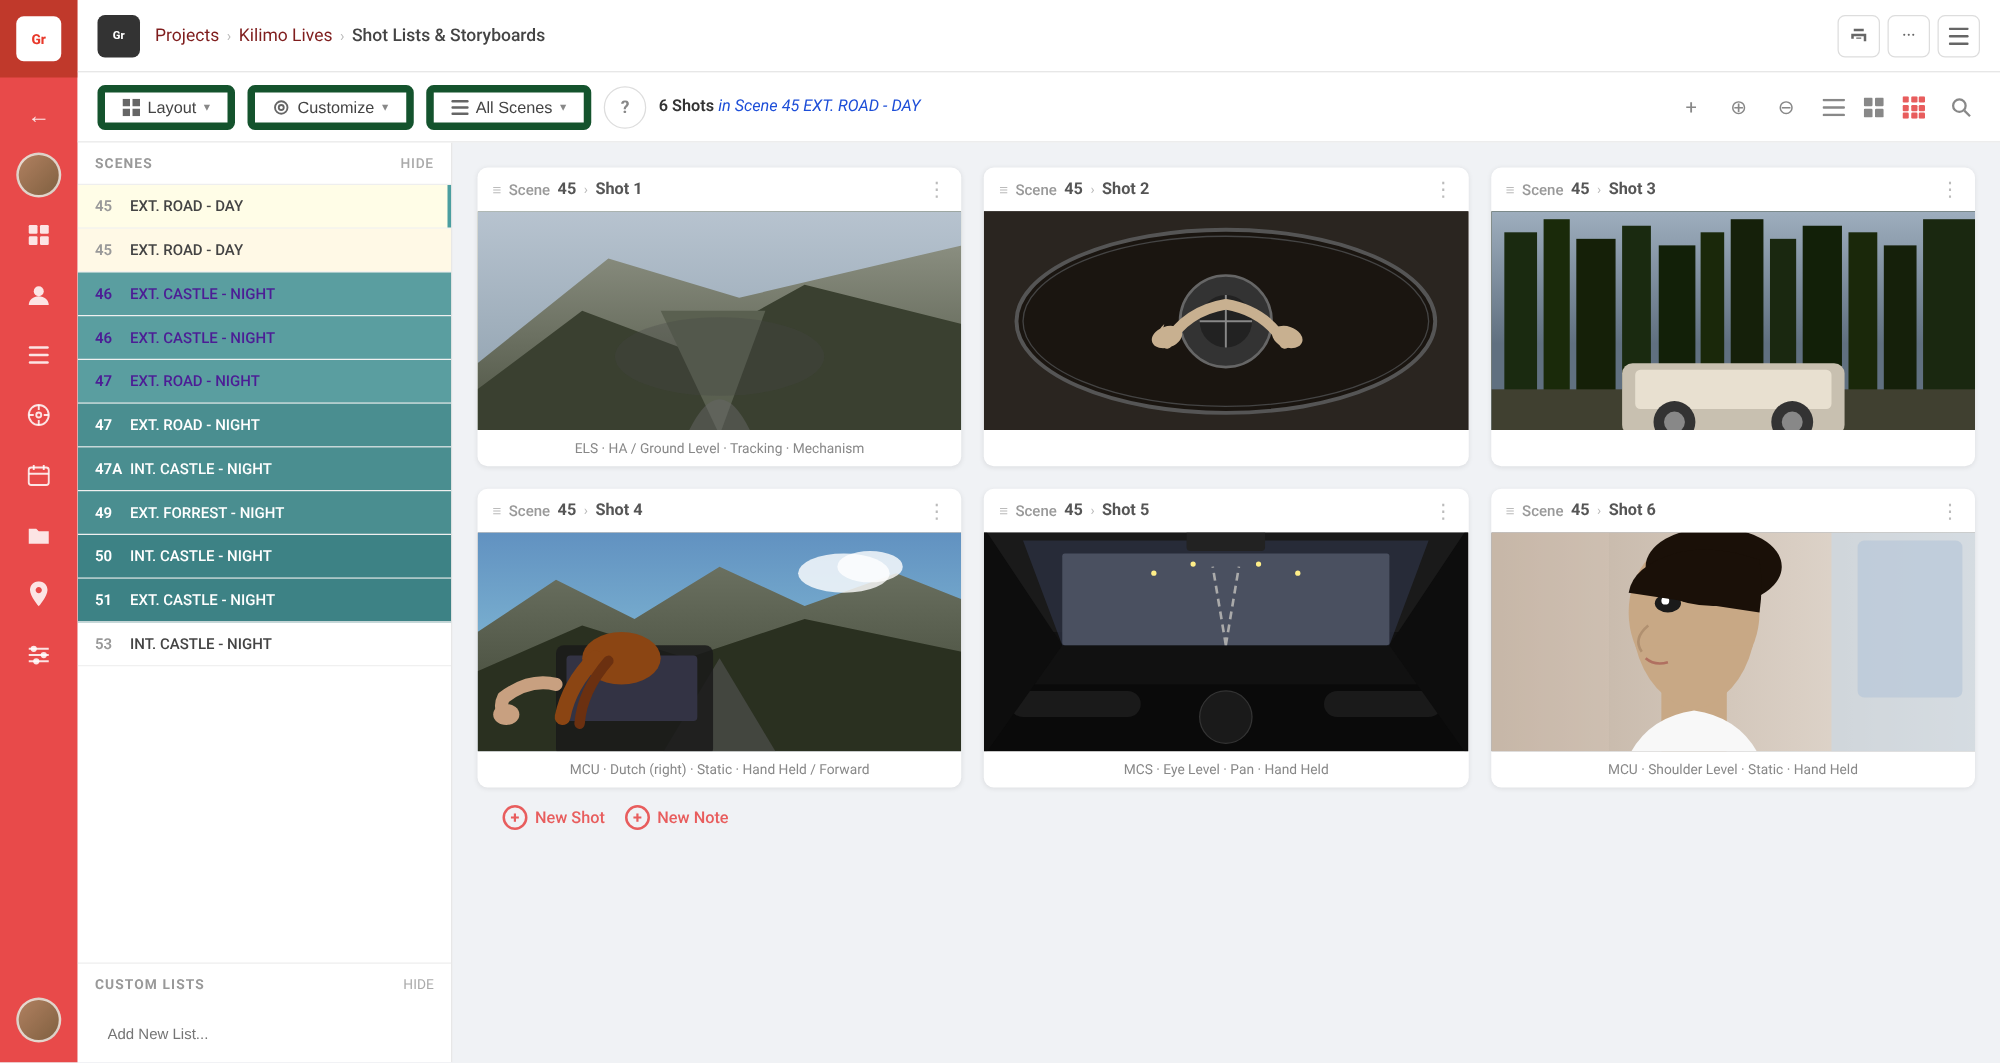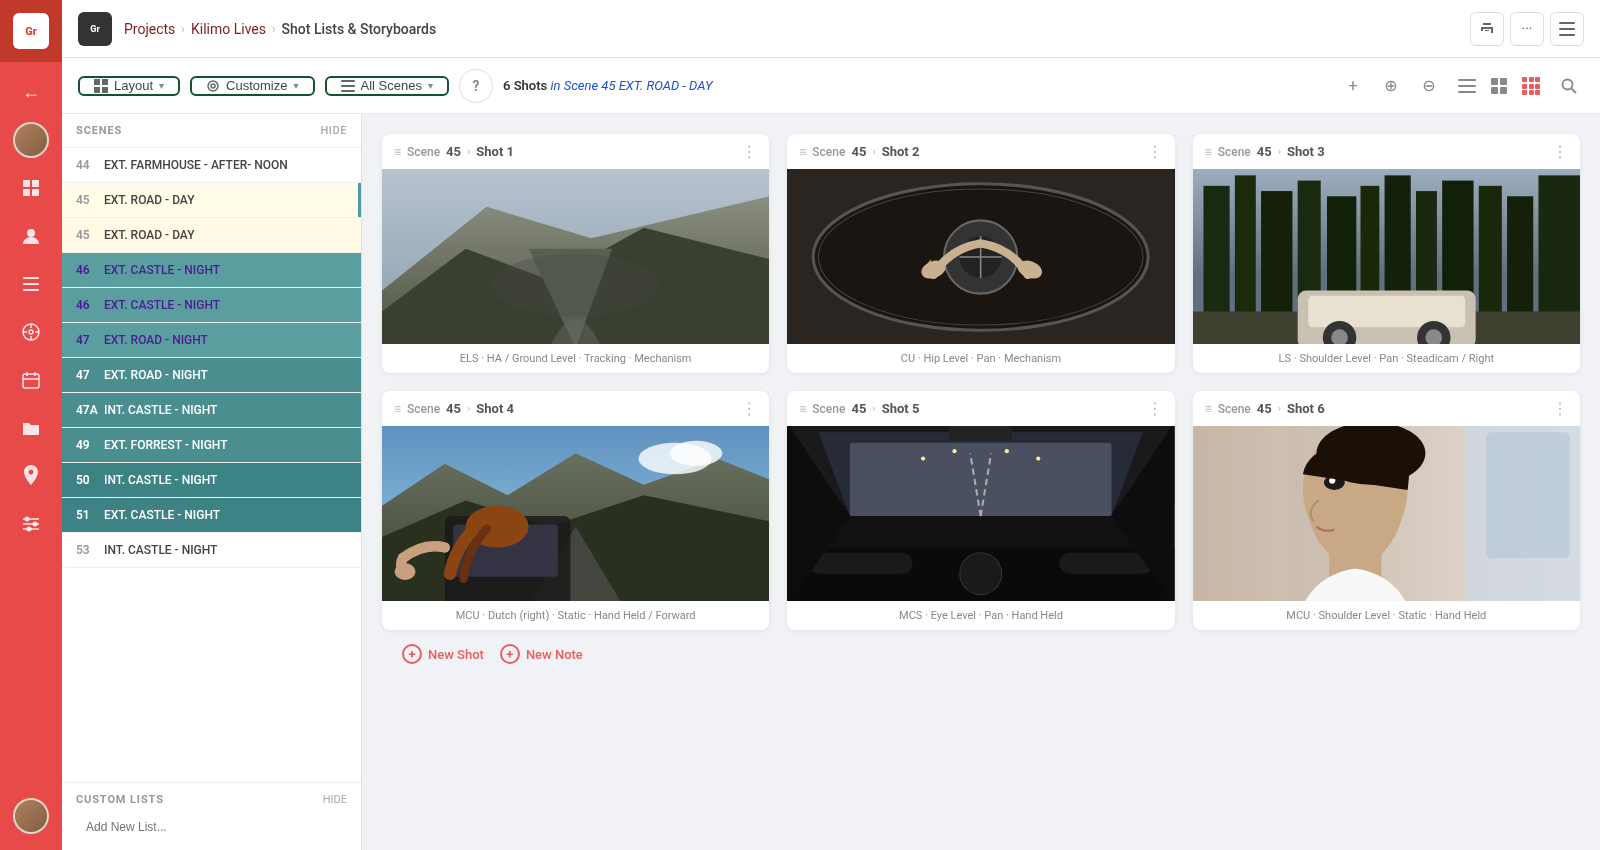--- a/index.html
+++ b/index.html
@@ -101,23 +101,23 @@
       background: white;
       height: 56px;
       display: flex;
       align-items: center;
       padding: 0 16px;
       border-bottom: 1px solid #e8e8e8;
       gap: 10px;
       flex-shrink: 0;
     }
     .toolbar-btn {
-      height: 20px;
+      height: 36px;
       padding: 0 14px;
-      border: 2px solid #14532d;
+      border: 6px solid #14532d;
       border-radius: 6px;
       background: white;
       display: flex; align-items: center; gap: 6px;
       font-size: 13px; color: #444; cursor: pointer;
       white-space: nowrap;
     }
     .chevron { font-size: 10px; color: #888; }
     .help-btn {
       width: 34px; height: 34px;
       border: 1px solid #ddd;
@@ -232,21 +232,21 @@
 
     
     .custom-lists-section {
       border-top: 1px solid #eee;
       padding: 10px 14px;
     }
     .custom-lists-header {
       display: flex;
       justify-content: space-between;
       align-items: center;
-      margin-bottom: 8px;
+      margin-bottom: 20px;
     }
     .custom-lists-title {
       font-size: 11px;
       font-weight: 700;
       letter-spacing: 0.08em;
       color: #999;
       text-transform: uppercase;
     }
     .custom-lists-hide {
       font-size: 11px;
@@ -541,24 +541,20 @@
 
   <div class="content">
 
     <div class="scenes-sidebar">
       <div class="scenes-header">
         <span class="scenes-title">SCENES</span>
         <span class="scenes-hide">HIDE</span>
       </div>
       <div class="scenes-list">
 
-        <div class="scene-item">
-          <span class="scene-num">44</span>
-          <span class="scene-name">EXT. FARMHOUSE - AFTER- NOON</span>
-        </div>
         <div class="scene-item active-light">
           <span class="scene-num">45</span>
           <span class="scene-name">EXT. ROAD - DAY</span>
           <div class="active-bar"></div>
         </div>
         <div class="scene-item active-light2">
           <span class="scene-num">45</span>
           <span class="scene-name">EXT. ROAD - DAY</span>
         </div>
         <div class="scene-item teal">
@@ -661,21 +657,20 @@
               <circle cx="185" cy="88" r="20" fill="#222"></circle>
               <path d="M185 68 L185 108 M165 88 L205 88" stroke="#888" stroke-width="1.5"></path>
               <ellipse cx="185" cy="88" rx="155" ry="65" fill="none" stroke="#444" stroke-width="1"></ellipse>
 
               <path d="M140 105 Q155 80 185 75 Q215 80 230 105" fill="none" stroke="#c8b090" stroke-width="8" stroke-linecap="round"></path>
               <path d="M135 100 Q132 95 138 90" fill="#c8b090" stroke="none"></path>
               <ellipse cx="140" cy="100" rx="12" ry="8" fill="#c8b090" transform="rotate(-20, 140, 100)"></ellipse>
               <ellipse cx="232" cy="100" rx="12" ry="8" fill="#c8b090" transform="rotate(20, 232, 100)"></ellipse>
             </svg>
           </div>
-          <div class="shot-caption">CU · Hip Level · Pan · Mechanism</div>
         </div>
 
         <div class="shot-card">
           <div class="shot-card-header">
             <span class="shot-header-icon">≡</span>
             <span class="shot-scene-label">Scene</span>
             <span class="shot-scene-num">45</span>
             <span class="shot-arrow">›</span>
             <span class="shot-num-label">Shot 3</span>
             <span class="shot-menu">⋮</span>
@@ -705,21 +700,20 @@
 
               <rect x="0" y="140" width="370" height="35" fill="#404030"></rect>
               <rect x="100" y="120" width="170" height="55" rx="8" fill="#c8c0b0"></rect>
               <rect x="110" y="125" width="150" height="30" rx="4" fill="#e8e0d0"></rect>
               <circle cx="140" cy="165" r="16" fill="#333"></circle>
               <circle cx="140" cy="165" r="8" fill="#888"></circle>
               <circle cx="230" cy="165" r="16" fill="#333"></circle>
               <circle cx="230" cy="165" r="8" fill="#888"></circle>
             </svg>
           </div>
-          <div class="shot-caption">LS · Shoulder Level · Pan · Steadicam / Right</div>
         </div>
 
         <div class="shot-card">
           <div class="shot-card-header">
             <span class="shot-header-icon">≡</span>
             <span class="shot-scene-label">Scene</span>
             <span class="shot-scene-num">45</span>
             <span class="shot-arrow">›</span>
             <span class="shot-num-label">Shot 4</span>
             <span class="shot-menu">⋮</span>

